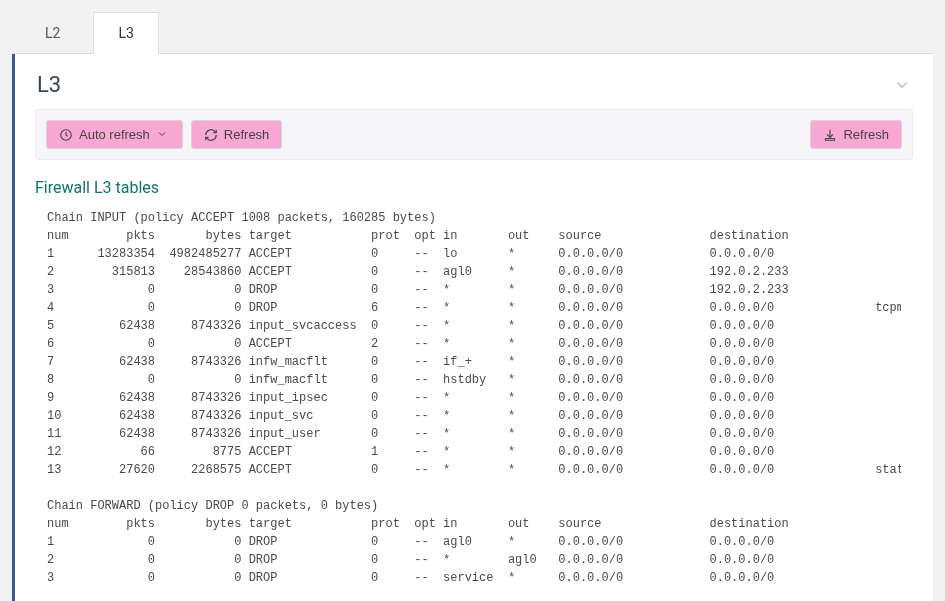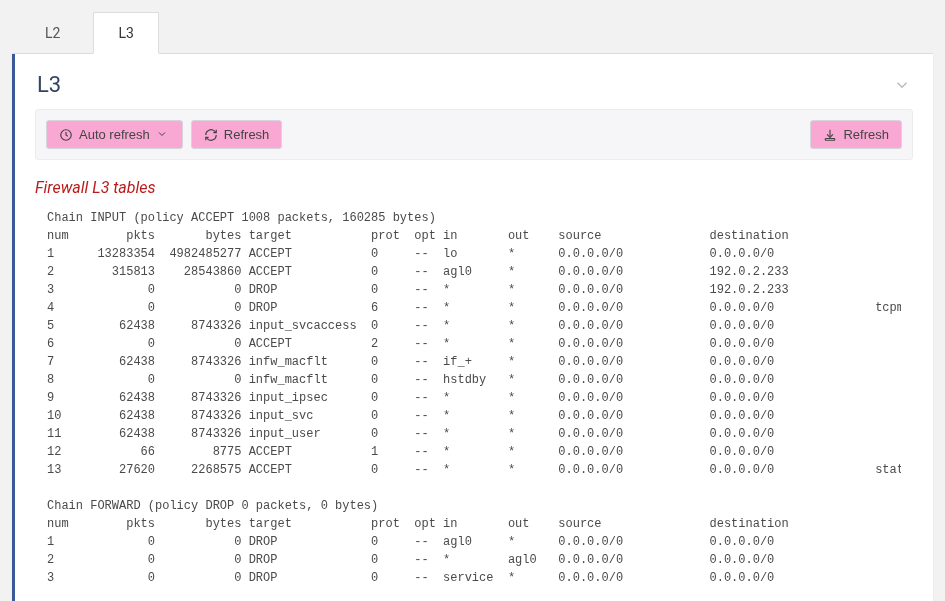--- a/index.html
+++ b/index.html
@@ -84,23 +84,22 @@
     display: inline-block;
     width: 14px;
     height: 14px;
   }
   .content {
     padding: 14px 20px 20px 20px;
   }
   .subtitle {
     font-size: 16px;
     font-weight: 400;
-    color: #b91c1c;
+    color: #0f766e;
     margin: 4px 0 2px 0;
-    font-style: italic;
   }
   pre.mono {
     font-family: "Consolas", "Menlo", "Courier New", monospace;
     font-size: 12px;
     line-height: 1.5;
     color: #4a4a4a;
     white-space: pre;
     margin: 12px;
     overflow-x: auto;
   }

